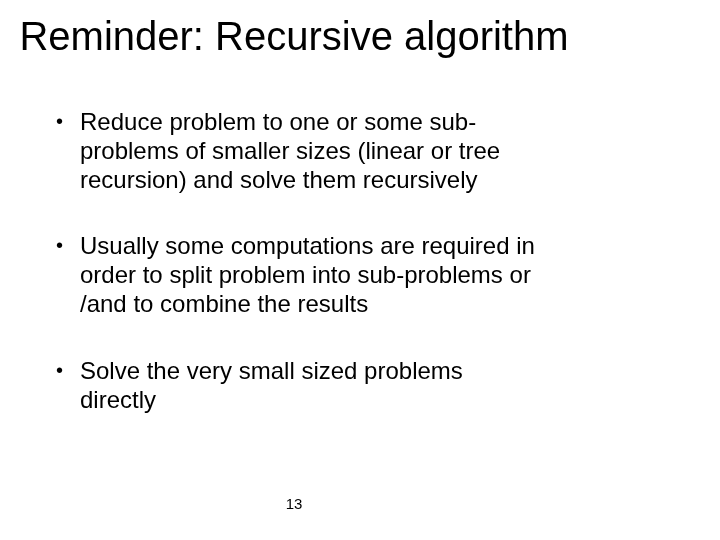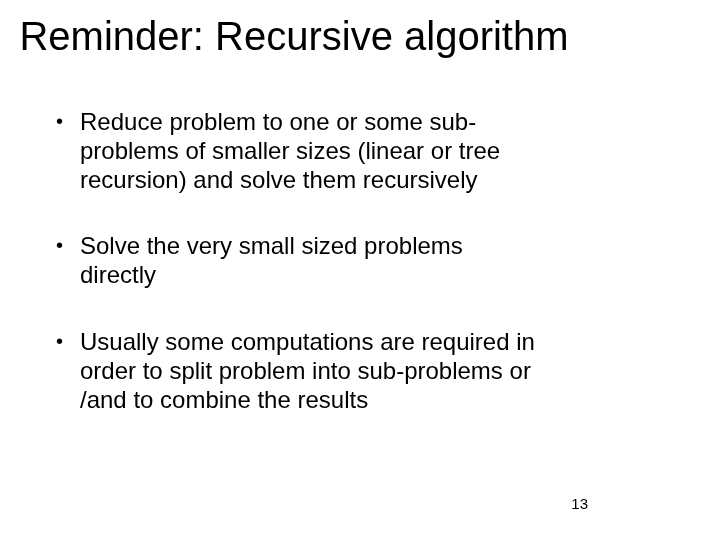--- a/index.html
+++ b/index.html
@@ -53,35 +53,35 @@
     left: 2px;
     top: 0;
     font-size: 20px;
     line-height: 1.35;
   }
   .pagenum {
     position: absolute;
     bottom: 28px;
     left: 0;
     right: 0;
-    text-align: right;
+    text-align: center;
     font-size: 15px;
     margin-top: 25px;
   }
 </style>
 </head>
 <body>
 
 <div class="slide">
 
   <div class="title">Reminder: Recursive algorithm</div>
 
   <div class="body">
     <ul class="bullets">
       <li>Reduce problem to one or some sub-problems of smaller  sizes (linear or tree recursion) and solve them recursively</li>
+      <li>Usually some computations are required in order to split problem into sub-problems or /and to combine the results</li>
       <li>Solve the very small sized problems directly</li>
-      <li>Usually some computations are required in order to split problem into sub-problems or /and to combine the results</li>
     </ul>
   </div>
 
   <div class="pagenum">13</div>
 
 </div>
 
 </body></html>

